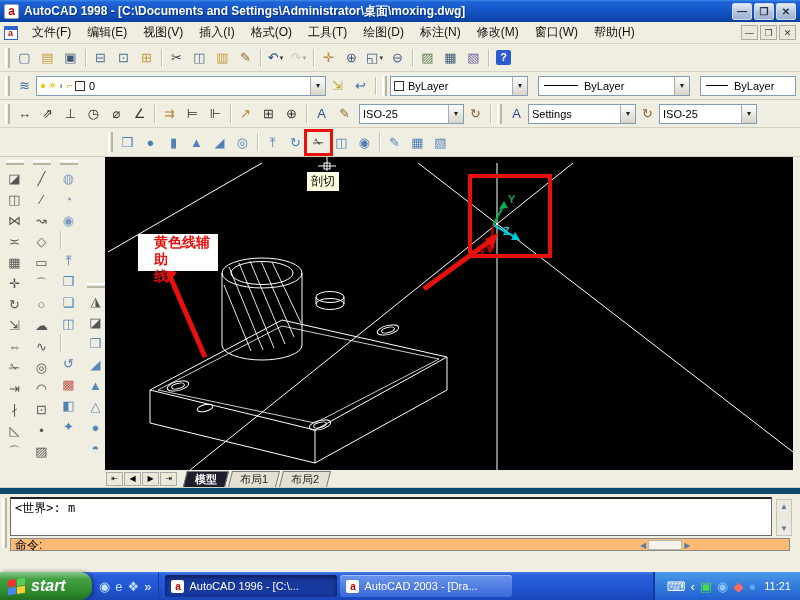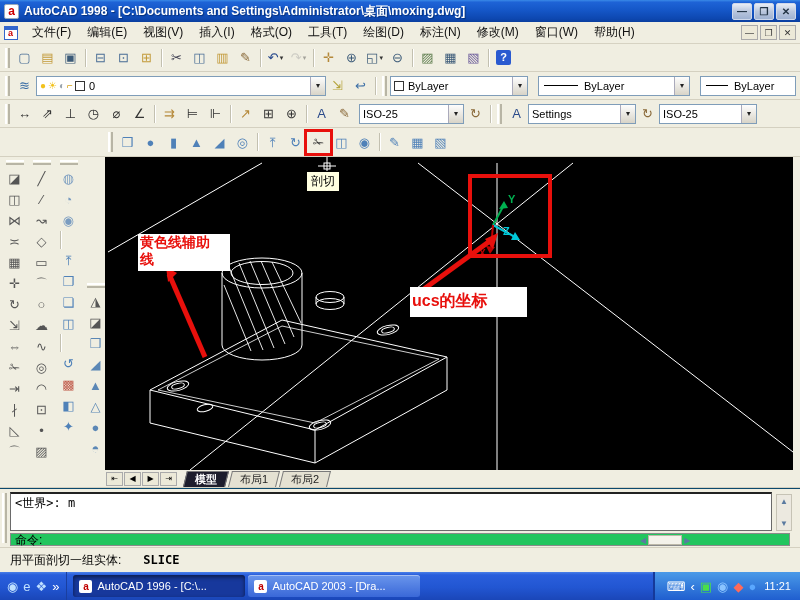--- a/index.html
+++ b/index.html
@@ -39,36 +39,36 @@
 .swatch{width:10px;height:10px;border:1px solid #333;background:#fff;margin-right:4px;flex:none}
 .ltline{width:34px;height:1px;background:#000;margin:0 6px 0 2px;flex:none}
 
 .drawregion{position:absolute;top:157px;left:0;width:800px;height:313px;background:#f0eee1}
 .vcol{position:absolute;width:27px;display:flex;flex-direction:column;align-items:center;gap:1px}
 .grip-h{width:18px;height:5px;border-top:2px solid #fff;border-bottom:2px solid #b8b5a5;margin-bottom:2px}
 .vcol .tb-btn{width:23px;height:20px}
 svg.canvas{position:absolute;left:105px;top:0;display:block}
 .tooltip{position:absolute;left:306px;top:14px;background:#ffffe1;border:1px solid #000;padding:1px 4px;font-size:12px;color:#000;z-index:8}
 .anno{position:absolute;background:#fff;color:#e8100c;font-weight:bold;z-index:7;line-height:17px}
-.anno.y-label{left:138px;top:77px;width:92px;height:37px;font-size:14px;padding-left:2px}
+.anno.y-label{left:138px;top:77px;width:80px;height:37px;font-size:14px;padding-left:16px}
 .anno.u-label{left:410px;top:130px;width:117px;height:30px;font-size:16px;padding-left:2px;line-height:28px}
 
 .tabbar{position:absolute;top:470px;left:0;width:800px;height:18px;background:#f0eee1;display:flex;align-items:flex-end;padding-left:106px;border-bottom:1px solid #d4d0c0}
 .tab-nav{display:flex;gap:1px;margin-right:8px;margin-bottom:1px}
 .tab-nav .tb-btn{width:17px;height:14px;font-size:8px;color:#000;background:#ece9d8;border:1px solid #aaa}
 .tab{height:16px;padding:0 9px;font-size:11px;border:1px solid #7a7a7a;border-bottom:none;background:#e4e1d2;color:#222;display:flex;align-items:center;transform:skewX(-14deg);margin-right:3px}
 .tab .lbl{transform:skewX(14deg)}
 .tab.active{background:#1d1d2c;color:#fff;font-weight:bold}
 
-.cmd{position:absolute;top:488px;left:0;width:800px;height:59px;background:#f0eee1;border-top:1px solid #0c4a6e}
+.cmd{position:absolute;top:488px;left:0;width:800px;height:59px;background:#f0eee1;border-top:6px solid #0c4a6e}
 .cmd-grip{position:absolute;left:2px;top:4px;width:5px;height:50px;border-left:2px solid #fff;border-right:2px solid #b8b5a5}
 .cmd-history{position:absolute;left:10px;top:3px;width:762px;height:39px;background:#fff;border:1px solid #6a6a6a;border-top:2px solid #222;
  font-family:"DejaVu Sans Mono",monospace;font-size:12px;color:#000;padding:1px 4px;line-height:16px;overflow:hidden}
 .vscroll{position:absolute;right:8px;top:5px;width:16px;height:37px;background:#ece9e0;border:1px solid #c6c3b5;display:flex;flex-direction:column;justify-content:space-between;align-items:center;font-size:8px;color:#5a7aa0;padding:2px 0}
-.cmd-input{position:absolute;left:10px;top:44px;width:780px;height:13px;background:#22c55e;border:1px solid #8a8a8a;
+.cmd-input{position:absolute;left:10px;top:44px;width:780px;height:13px;background:#fdba74;border:1px solid #8a8a8a;
  font-family:Liberation Sans, sans-serif;font-size:12px;color:#000;padding:0 4px;line-height:12px}
 .hscroll{position:absolute;right:50px;top:45px;width:110px;height:12px;display:flex;align-items:center;gap:2px;font-size:8px;color:#5a7aa0;z-index:3}
 .hscroll .thumb{width:34px;height:10px;background:#f4f2ea;border:1px solid #bcb8a8}
 
 .statusbar{position:absolute;top:547px;left:0;width:800px;height:25px;background:#f0eee1;display:flex;align-items:center;padding-left:10px;color:#000;border-top:1px solid #d4d0c0}
 .statusbar .cmdname{font-family:"DejaVu Sans Mono",monospace;margin-left:22px;font-weight:bold}
 
 .taskbar{position:absolute;top:572px;left:0;width:800px;height:28px;display:flex;align-items:center;
  background:linear-gradient(180deg,#4a80e8 0%,#2a5fdc 10%,#2256d2 55%,#1a46b8 100%)}
 .start{height:28px;width:92px;flex:none;border-radius:0 12px 12px 0;display:flex;align-items:center;gap:6px;padding-left:8px;
@@ -613,21 +613,20 @@
         <line x1="64" y1="117" x2="100" y2="200" stroke="#e8100c" stroke-width="5"></line>
         <polygon points="61,110 72,116 63,125" fill="#e8100c"></polygon>
       </g>
     </svg>
 
     <div class="tooltip">剖切</div>
     <div class="anno y-label">
       <div>黄色线辅助</div>
       <div>线</div>
     </div>
-    <div class="anno u-label">ucs的坐标</div>
   </div>
 
   <div class="tabbar">
     <span class="tab-nav">
         <span class="tb-btn">
           <span class="glyph">⇤</span>
         </span>
         <span class="tb-btn">
           <span class="glyph">◀</span>
         </span>
@@ -661,26 +660,31 @@
       <span>▼</span>
     </div>
     <div class="cmd-input">命令:</div>
     <div class="hscroll">
       <span>◀</span>
       <span class="thumb"></span>
       <span>▶</span>
     </div>
   </div>
 
-  <div class="statusbar">
-    <span>用平面剖切一组实体:</span>
-    <span class="cmdname">SLICE</span>
-  </div>
 
   <div class="taskbar">
+    <div class="start">
+      <span class="flag">
+          <i></i>
+          <i></i>
+          <i></i>
+          <i></i>
+        </span>
+      <span>start</span>
+    </div>
     <div class="qlaunch">
         <span class="tray-ic"><span class="glyph" style="color: rgb(191, 224, 255);">◉</span></span>
         <span class="tray-ic"><span class="glyph" style="color: rgb(191, 224, 255);">e</span></span>
         <span class="tray-ic"><span class="glyph" style="color: rgb(191, 224, 255);">❖</span></span>
         <span class="tray-ic"><span class="glyph" style="color: rgb(255, 255, 255);">»</span></span>
       </div>
     <div class="tasks">
         <span class="task active">
           <span class="glyph boxed" style="color: rgb(192, 0, 0); background: rgb(255, 255, 255);">a</span>
           <span class="lbl">AutoCAD 1996 - [C:\...</span>

